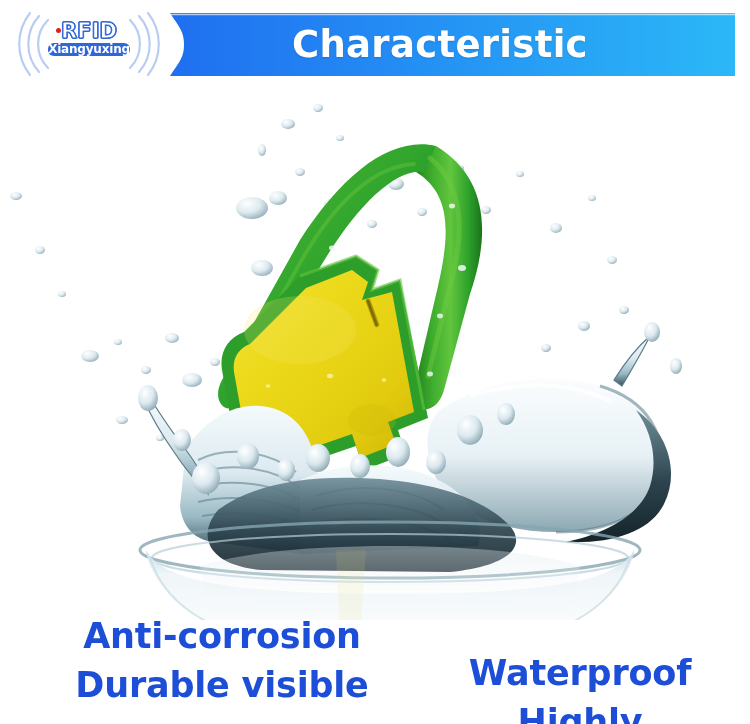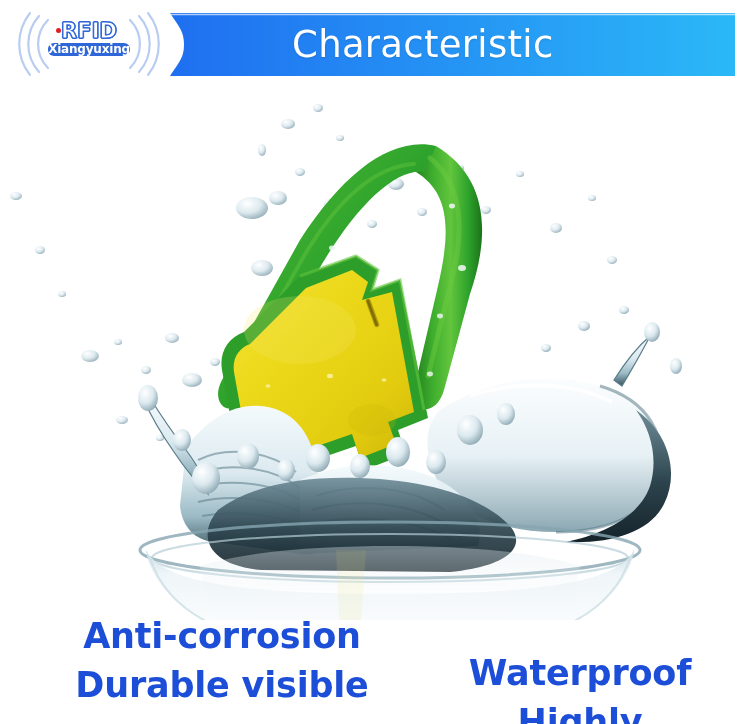--- a/index.html
+++ b/index.html
@@ -85,21 +85,21 @@
   #ribbon-title {
     position: absolute;
     left: 0; top: 0;
     width: 565px; height: 63px;
     display: flex;
     align-items: center;
     justify-content: flex-start;
     padding-left: 122px;
     box-sizing: border-box;
     font-family: "DejaVu Sans", sans-serif;
-    font-weight: normal;
+    font-weight: bold;
     font-size: 37px;
     color: #ffffff;
     letter-spacing: 0.3px;
     text-shadow: 0 1px 2px rgba(0,0,0,0.13);
     pointer-events: none;
   }
 
   
   #stage {
     position: absolute;

